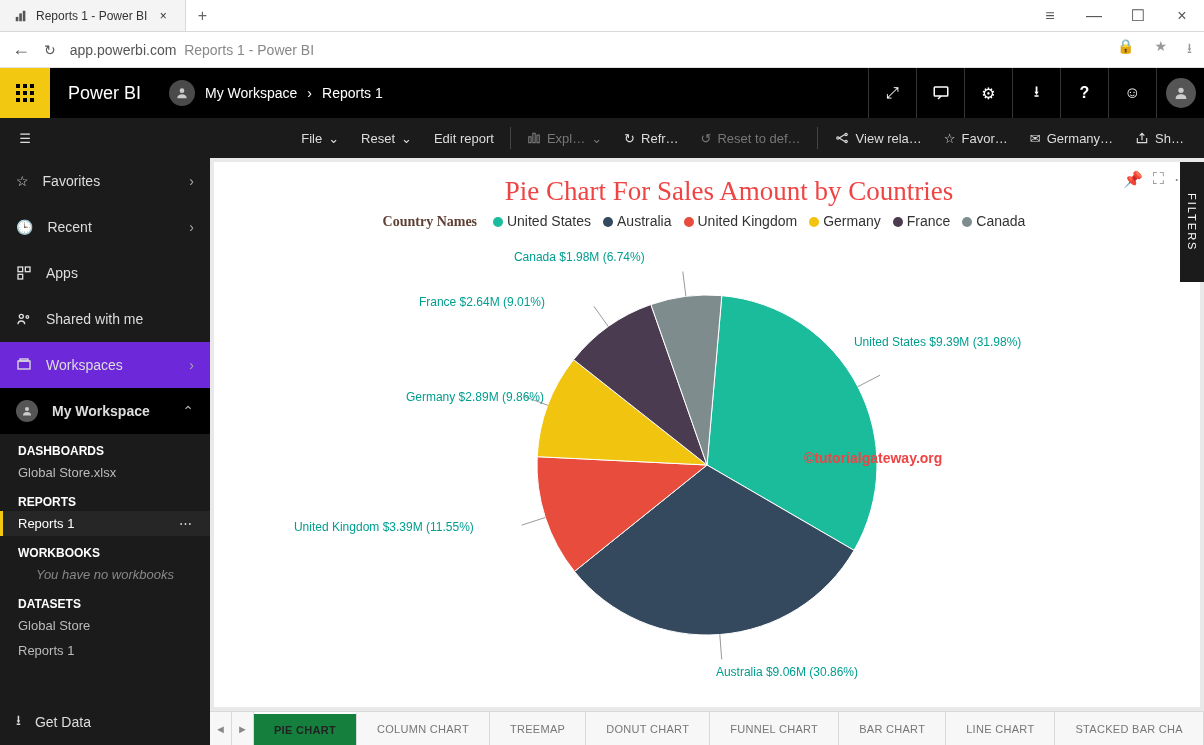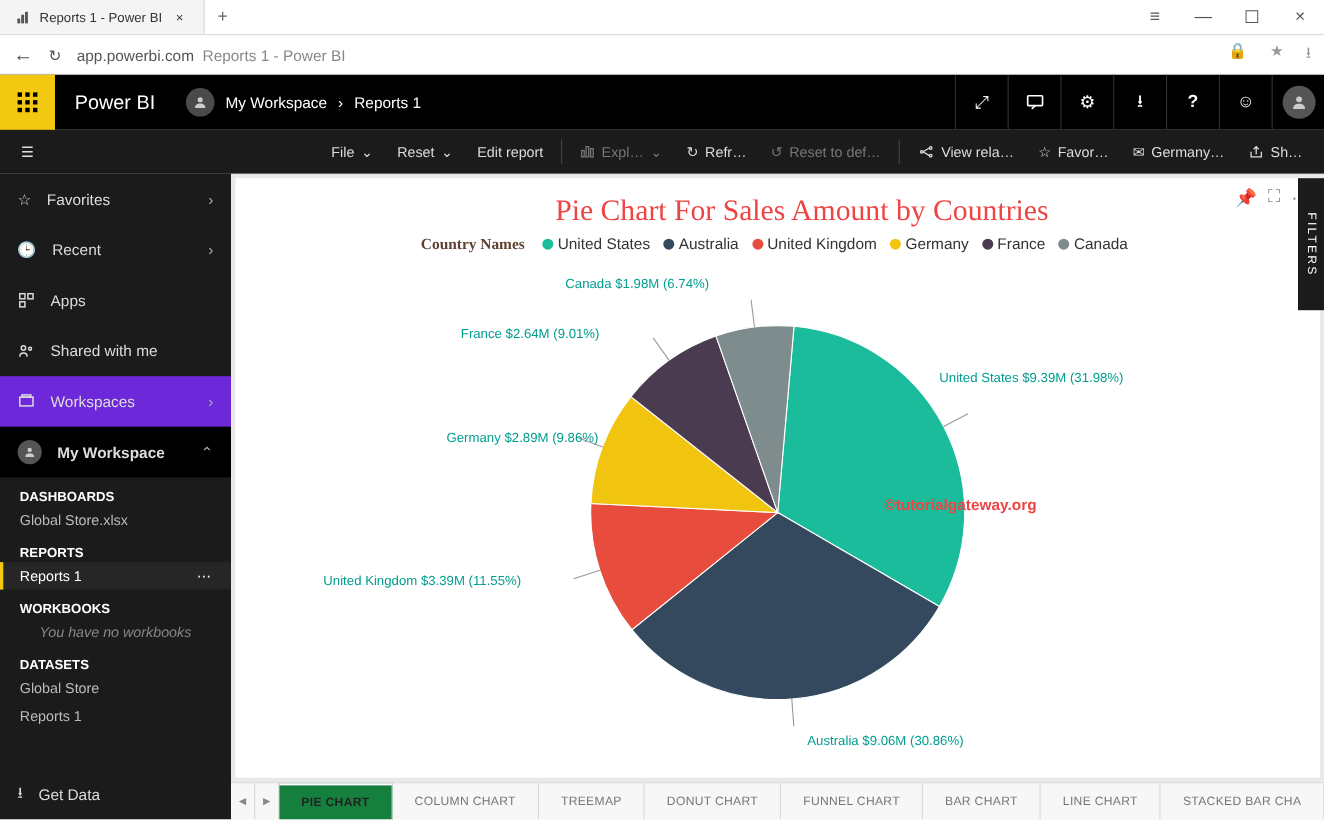--- a/index.html
+++ b/index.html
@@ -272,21 +272,21 @@
             <line x1="-161.6924391498183" y1="52.49338169505087" x2="-185.4707390247916" y2="60.21299665020541" stroke="#999" stroke-width="1"></line>
             <path d="M0 0 L-169.79646317352035 -8.316314914873416 A170 170 0 0 1 -133.4119829906241 -105.36243540517383 Z" fill="#f1c40f" stroke="#fff" stroke-width="1"></path>
             <line x1="-159.18017411685787" y1="-59.67974671634262" x2="-182.58902325168992" y2="-68.45618005698124" stroke="#999" stroke-width="1"></line>
             <path d="M0 0 L-133.4119829906241 -105.36243540517383 A170 170 0 0 1 -56.08662438030176 -160.4814337100181 Z" fill="#4a3b50" stroke="#fff" stroke-width="1"></path>
             <line x1="-98.67601807132493" y1="-138.4306449366886" x2="-113.18719719946095" y2="-158.78809272149576" stroke="#999" stroke-width="1"></line>
             <path d="M0 0 L-56.08662438030176 -160.4814337100181 A170 170 0 0 1 14.81647626710184 -169.35309867559675 Z" fill="#7f8c8d" stroke="#fff" stroke-width="1"></path>
             <line x1="-21.106465623991465" y1="-168.6846676757057" x2="-24.210357627519624" y2="-193.49123645154475" stroke="#999" stroke-width="1"></line>
           </svg>
         <div class="watermark" style="left:590px; top:220px;">©tutorialgateway.org</div>
       <div class="slice-label" style="left: 640px; top: 105px;">United States $9.39M (31.98%)</div>
-          <div class="slice-label" style="left: 520px; top: 435px;">Australia $9.06M (30.86%)</div>
+          <div class="slice-label" style="left: 502px; top: 435px;">Australia $9.06M (30.86%)</div>
           <div class="slice-label" style="left: 80px; top: 290px; text-align: right;">United Kingdom $3.39M (11.55%)</div>
           <div class="slice-label" style="left: 144px; top: 160px;  margin-left: 48px;">Germany $2.89M (9.86%)</div>
           <div class="slice-label" style="left: 205px; top: 65px; text-align: right;">France $2.64M (9.01%)</div>
           <div class="slice-label" style="left: 300px; top: 20px; text-align: right;">Canada $1.98M (6.74%)</div>
         </div>
     </div>
     <div class="pagetabs">
       <div class="nav">◄</div>
       <div class="nav">►</div>
       <div id="ptabs" style="display:flex;">

